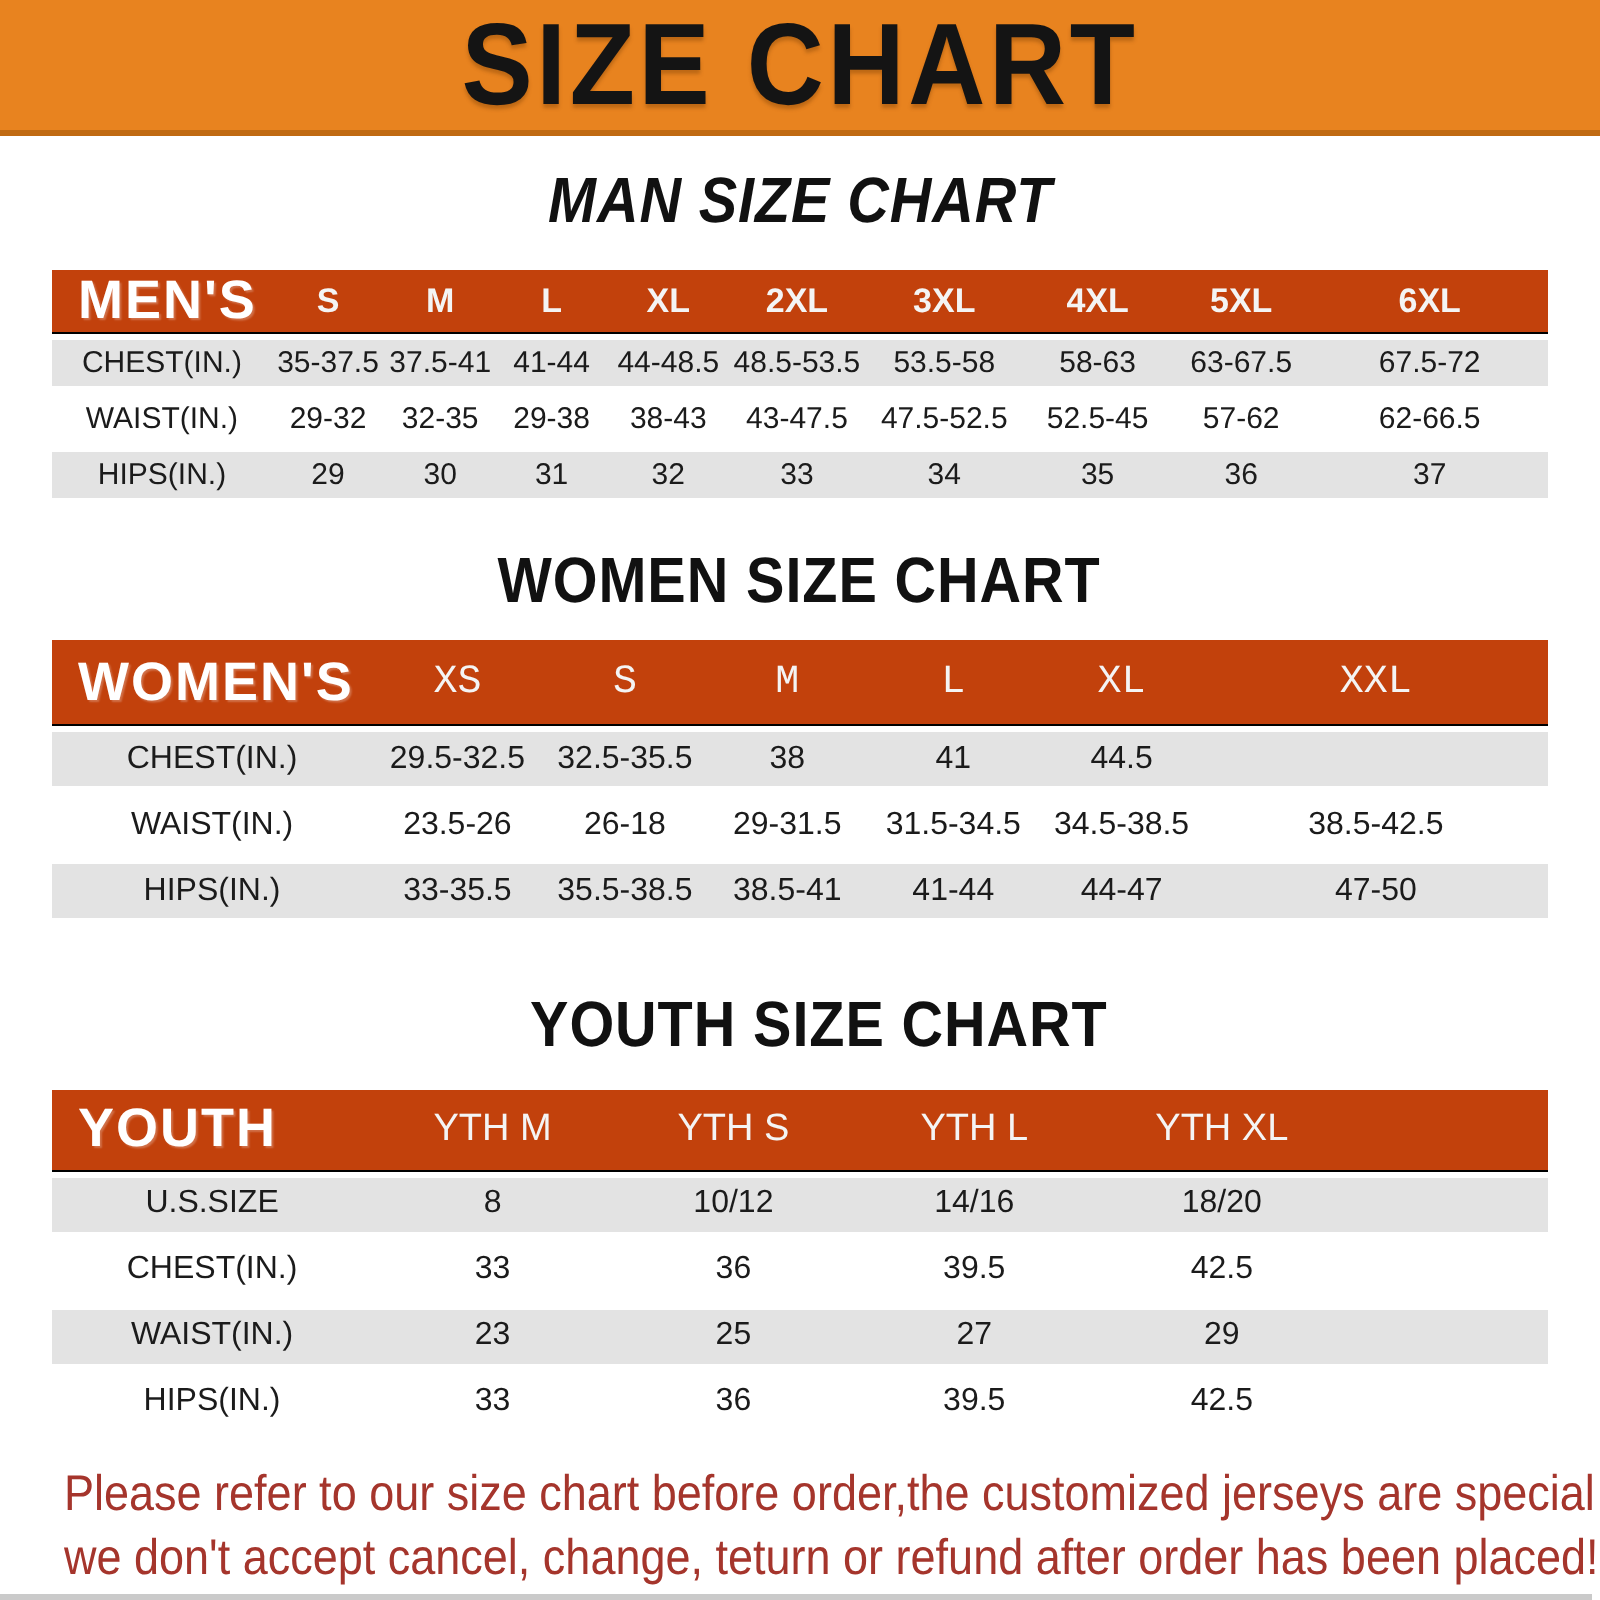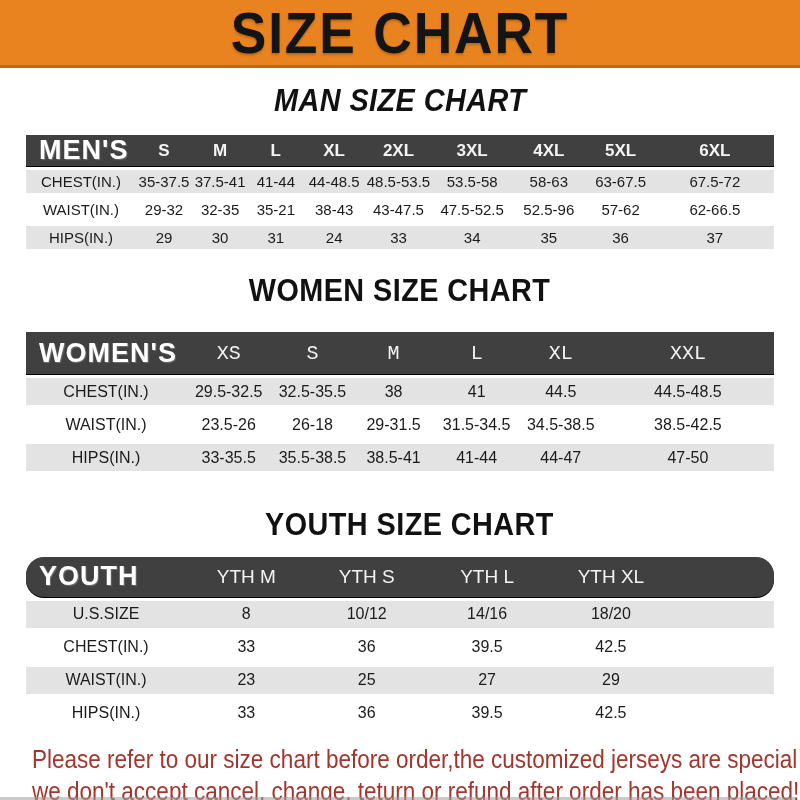--- a/index.html
+++ b/index.html
@@ -24,29 +24,29 @@
   .section-title {
     font-size:32px; font-weight:bold; color:#111; letter-spacing:0.5px;
     transform:scaleX(0.9); transform-origin:center; white-space:nowrap; line-height:1.1;
   }
   .t-men   { margin-top:15px;font-style:italic; }
   .t-women { margin-top:24px; }
   .t-youth { margin-top:36px;padding-left:19px; }
   
   .sizetable { margin:0 26px; }
   .m-men   { margin-top:17px; }
-  .m-women { margin-top:24px; }
+  .m-women { margin-top:12px; }
   .m-youth { margin-top:14px; }
   .thead {
-    background:#404040; display:flex; align-items:center;
+    background:#c2410c; display:flex; align-items:center;
     margin-bottom:4px; box-shadow:0 1px 0 #000;
   }
   .men   .thead { height:31px; }
   .women .thead { height:42px; }
-  .youth .thead { height:40px;border-radius:18px; }
+  .youth .thead { height:40px; }
   .cell {
     display:flex; align-items:center; justify-content:center;
     white-space:nowrap; color:#1b1b1b;
   }
   .corner {
     justify-content:flex-start; padding-left:13px;
     color:#ffffff; font-weight:bold; font-size:27px; letter-spacing:1px;
     text-shadow:1px 1px 1px rgba(255,255,255,0.25);
   }
   .hcol { color:#f4f4f4; }
@@ -129,34 +129,34 @@
     <div class="cell">48.5-53.5</div>
     <div class="cell">53.5-58</div>
     <div class="cell">58-63</div>
     <div class="cell">63-67.5</div>
     <div class="cell">67.5-72</div>
   </div>
   <div class="trow">
     <div class="cell rlabel">WAIST(IN.)</div>
     <div class="cell">29-32</div>
     <div class="cell">32-35</div>
-    <div class="cell">35-21</div>
+    <div class="cell">29-38</div>
     <div class="cell">38-43</div>
     <div class="cell">43-47.5</div>
     <div class="cell">47.5-52.5</div>
-    <div class="cell">52.5-96</div>
+    <div class="cell">52.5-45</div>
     <div class="cell">57-62</div>
     <div class="cell">62-66.5</div>
   </div>
   <div class="trow shade">
     <div class="cell rlabel">HIPS(IN.)</div>
     <div class="cell">29</div>
     <div class="cell">30</div>
     <div class="cell">31</div>
-    <div class="cell">24</div>
+    <div class="cell">32</div>
     <div class="cell">33</div>
     <div class="cell">34</div>
     <div class="cell">35</div>
     <div class="cell">36</div>
     <div class="cell">37</div>
   </div>
 </div>
 
 <div class="section-title-wrap t-women">
   <div class="section-title">WOMEN SIZE CHART</div>
@@ -171,21 +171,20 @@
     <div class="cell hcol">XL</div>
     <div class="cell hcol">XXL</div>
   </div>
   <div class="trow shade">
     <div class="cell rlabel">CHEST(IN.)</div>
     <div class="cell">29.5-32.5</div>
     <div class="cell">32.5-35.5</div>
     <div class="cell">38</div>
     <div class="cell">41</div>
     <div class="cell">44.5</div>
-    <div class="cell">44.5-48.5</div>
   </div>
   <div class="trow">
     <div class="cell rlabel">WAIST(IN.)</div>
     <div class="cell">23.5-26</div>
     <div class="cell">26-18</div>
     <div class="cell">29-31.5</div>
     <div class="cell">31.5-34.5</div>
     <div class="cell">34.5-38.5</div>
     <div class="cell">38.5-42.5</div>
   </div>

